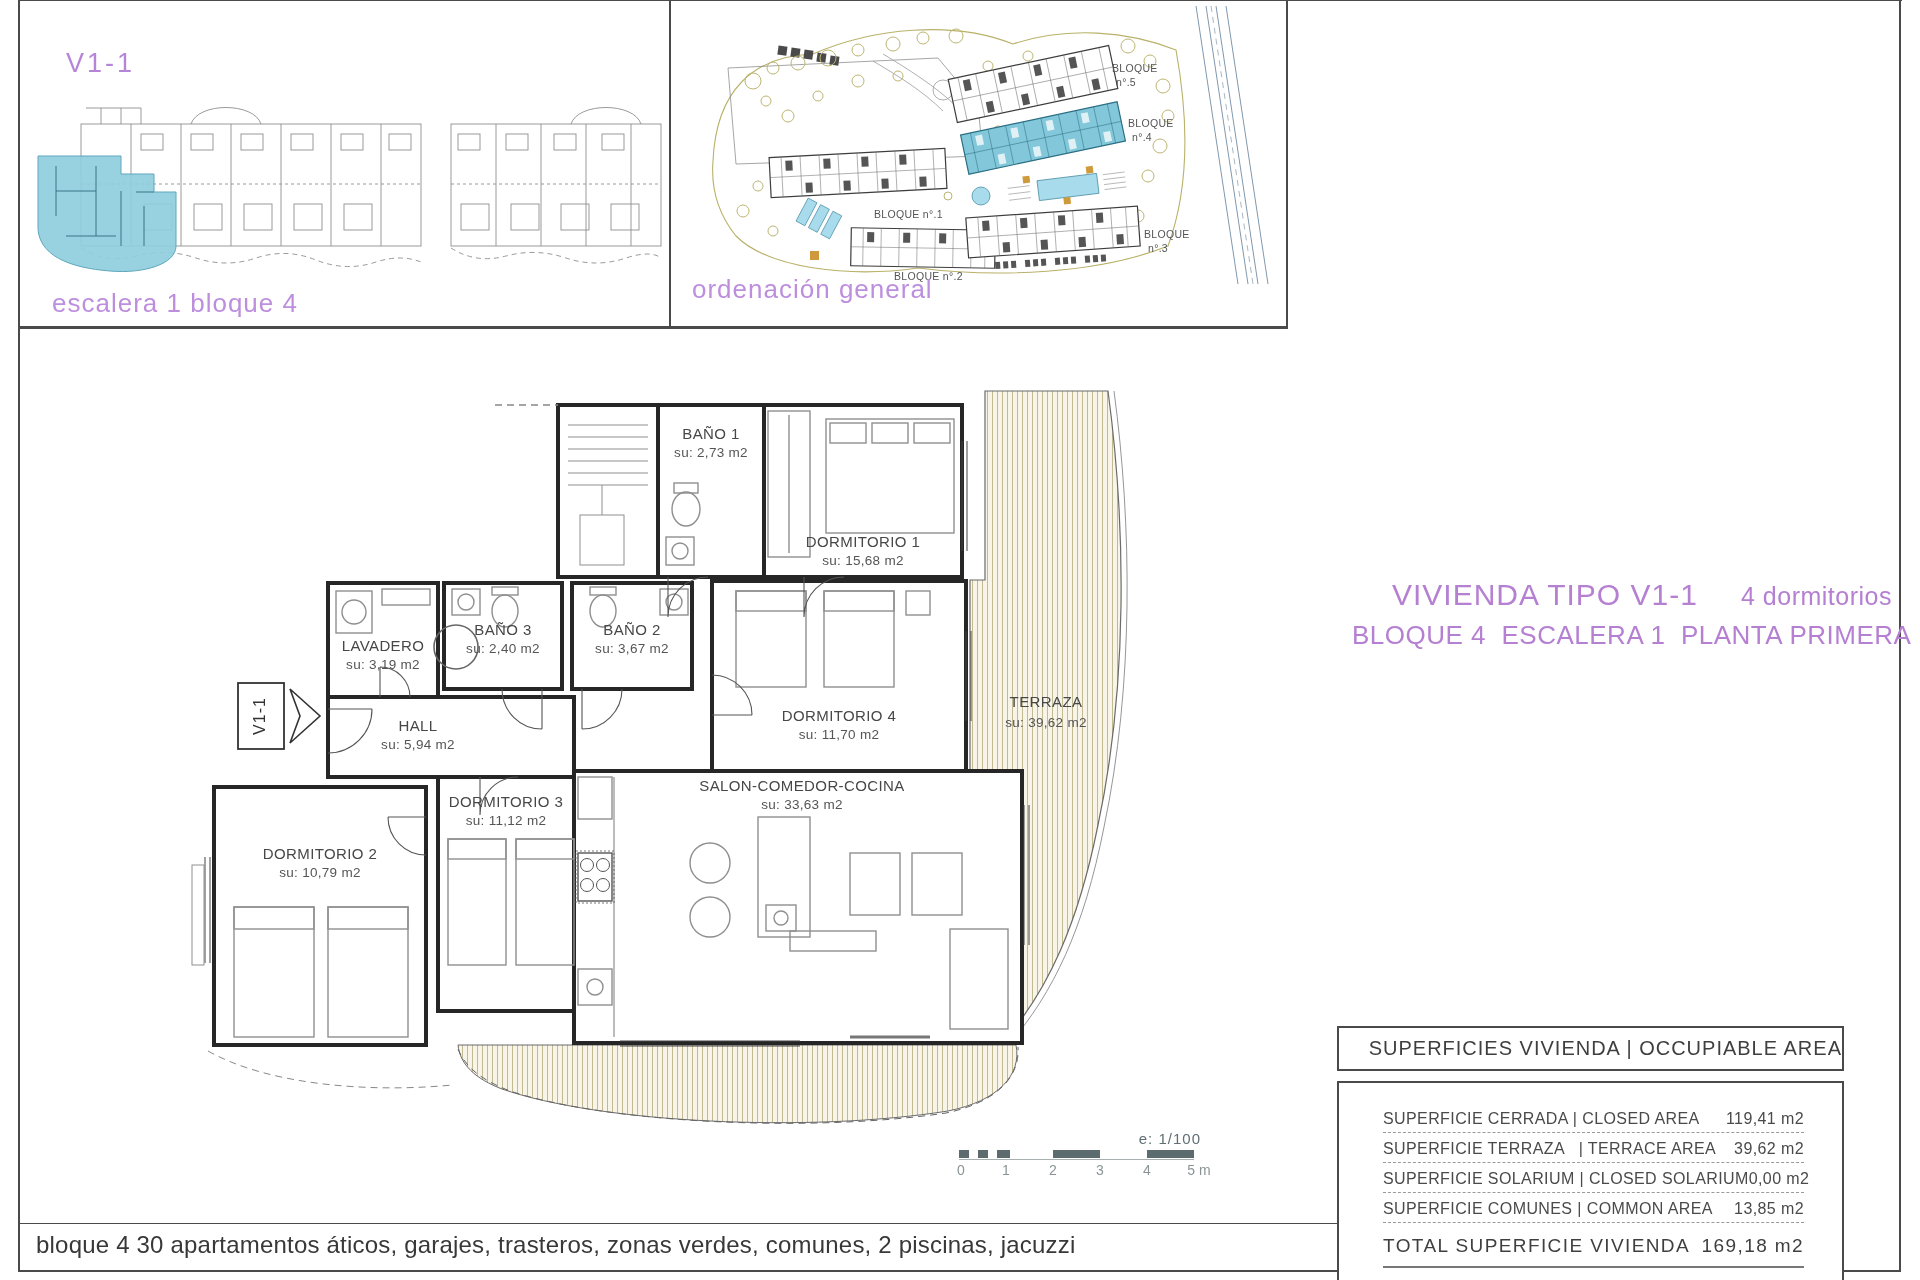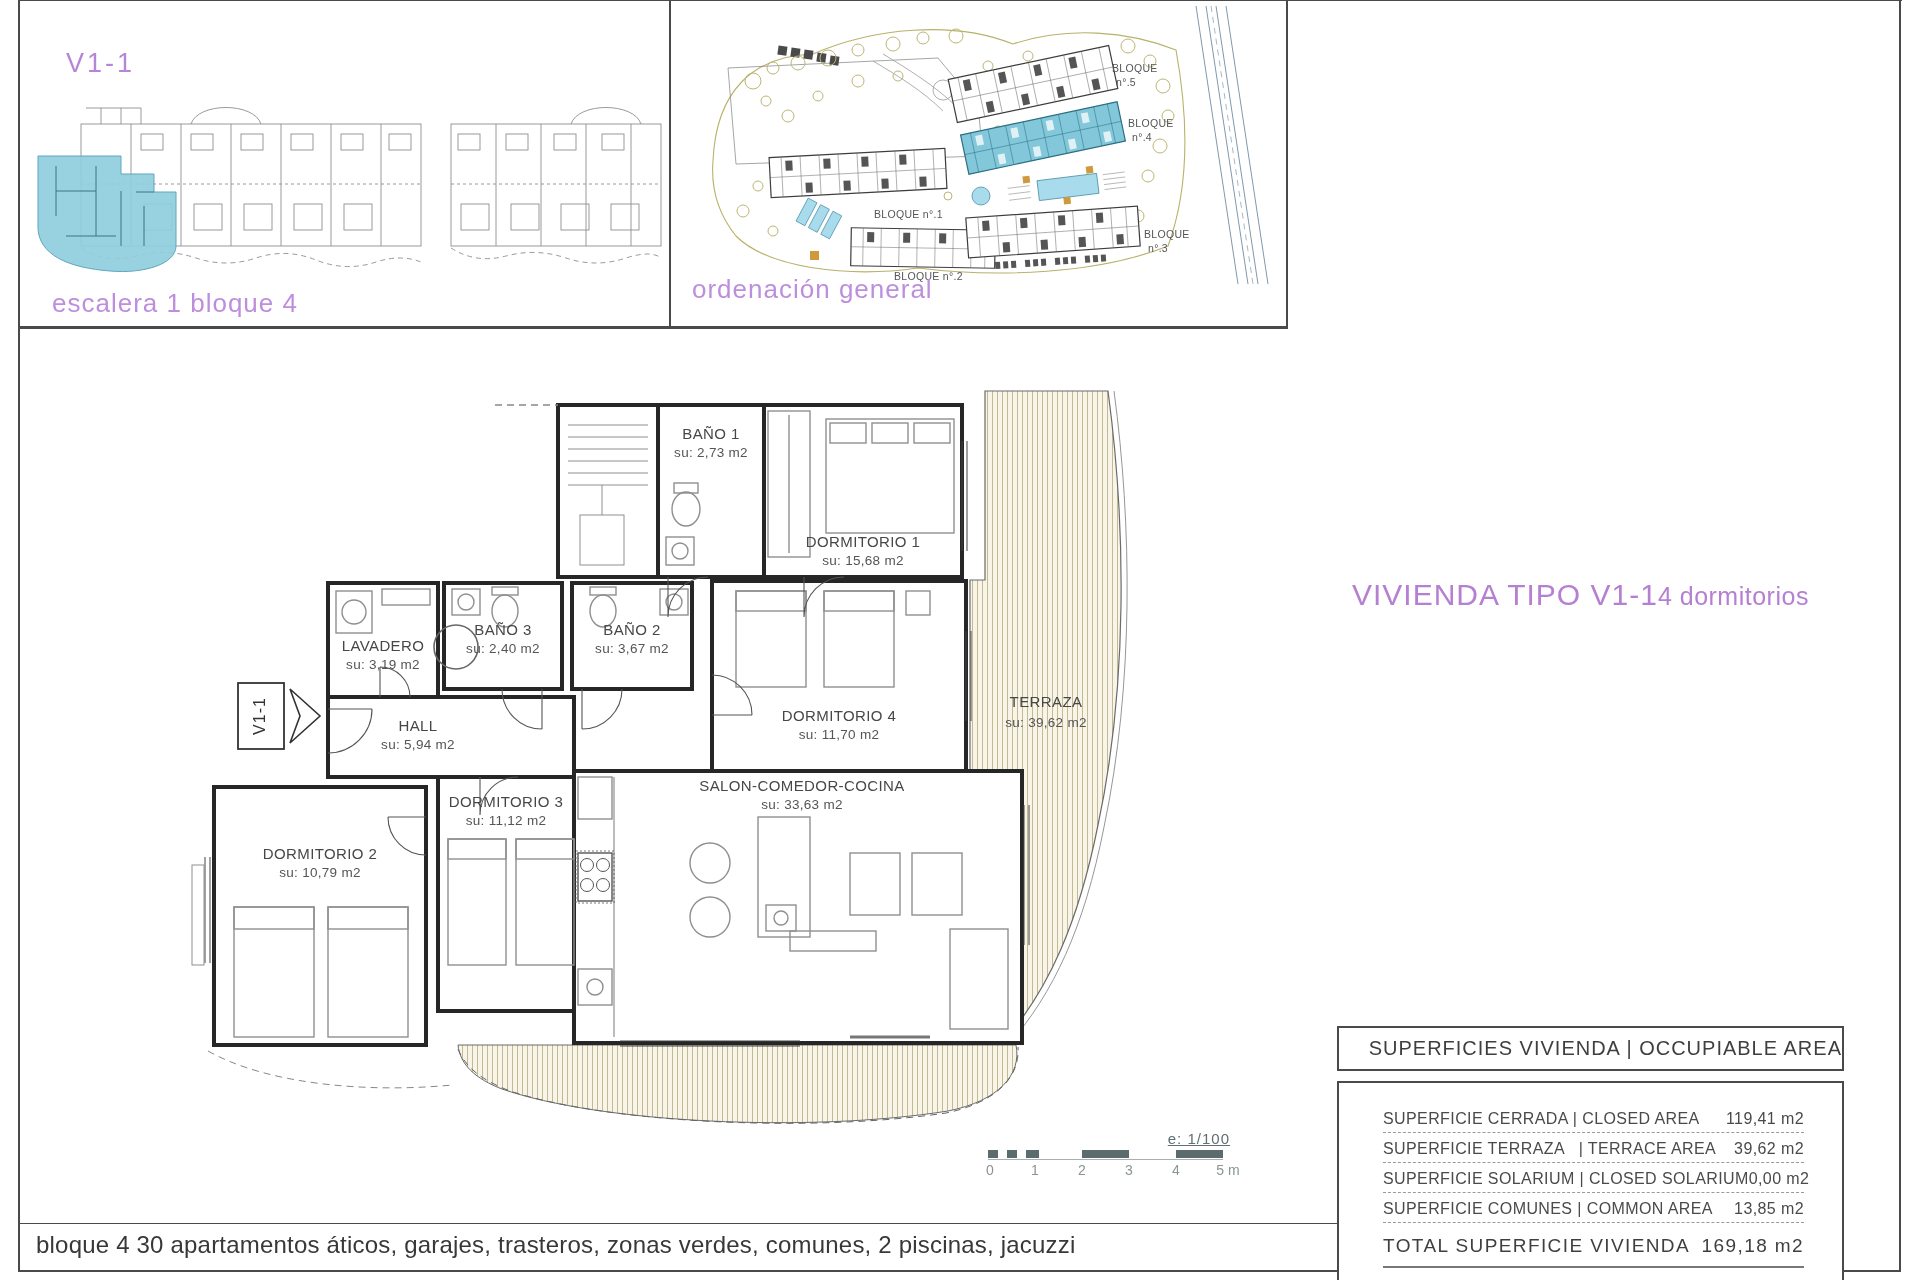--- a/index.html
+++ b/index.html
@@ -8,37 +8,37 @@
     font-family:"Liberation Sans", sans-serif;overflow:hidden;color:#3f3f3f;
   }
   .hline,.vline{position:absolute;background:#4a4a4a;}
   
   .unit-code{position:absolute;left:66px;top:48px;font-size:27px;letter-spacing:3px;color:#b685d8;}
   .panel-caption{position:absolute;font-size:26px;letter-spacing:1px;color:#bd8ede;}
   .cap-left{left:52px;top:288px;}
   .cap-mid{left:692px;top:274px;}
   
   .title-block{position:absolute;left:1352px;top:578px;width:540px;color:#b57fd2;}
-  .t-line1{display:flex;justify-content:flex-start;align-items:baseline;}
+  .t-line1{display:flex;justify-content:space-between;align-items:baseline;margin-left:40px;}
   .t-big{font-size:30px;letter-spacing:1px;white-space:pre;}
   .t-small{font-size:25px;letter-spacing:0.5px;white-space:pre;}
   .t-line2{font-size:26px;letter-spacing:0.5px;margin-top:8px;white-space:pre;}
   
   .area-table{position:absolute;left:1337px;top:1026px;width:507px;}
   .tbl-header{border:2px solid #4a4a4a;height:41px;line-height:41px;text-align:right;
     font-size:20px;letter-spacing:1px;color:#3f3f3f;white-space:pre;}
   .tbl-body{border:2px solid #4a4a4a;margin-top:10px;padding:20px 38px 16px 44px;background:#fff;}
   .tbl-row{display:flex;justify-content:space-between;align-items:flex-start;
     font-size:16px;letter-spacing:0.4px;color:#4a4a4a;
     padding:7px 0 4px 0;border-bottom:1px dashed #9a9a9a;white-space:pre;}
   .tbl-total{display:flex;justify-content:space-between;align-items:baseline;
     font-size:19px;letter-spacing:1.4px;color:#3f3f3f;margin-top:12px;
     padding-bottom:9px;border-bottom:2px solid #777;white-space:pre;}
   
-  .scalebar{position:absolute;left:988px;top:1130px;width:250px;color:#5f6f73;text-decoration:underline;}
+  .scalebar{position:absolute;left:959px;top:1130px;width:250px;color:#5f6f73;}
   .sb-ratio{text-align:right;padding-right:8px;font-size:15px;letter-spacing:1px;}
   .sb-bar{position:relative;height:9px;width:235px;margin-top:3px;border-bottom:1px solid #a7b0b1;}
   .sb-seg{position:absolute;top:0;height:8px;background:#5c6b6e;}
   .sb-ticks{position:relative;height:20px;width:250px;font-size:14px;color:#8a9496;}
   .sb-ticks span{position:absolute;top:2px;transform:translateX(-50%);white-space:pre;}
   
   .bottom-caption{position:absolute;left:36px;top:1231px;font-size:24px;color:#383838;letter-spacing:0.2px;}
   svg{position:absolute;}
   svg text{font-family:"Liberation Sans", sans-serif;}
   .room-name{font-size:15px;fill:#474747;letter-spacing:0.4px;}
@@ -454,20 +454,21 @@
       <text class="room-name" x="170" y="474">DORMITORIO 2</text>
       <text class="room-area" x="170" y="492">su: 10,79 m2</text>
     </g>
   </svg>
 
   <div class="title-block">
     <div class="t-line1">
       <span class="t-big">VIVIENDA TIPO V1-1</span>
       <span class="t-small">4 dormitorios</span>
     </div>
+    <div class="t-line2">BLOQUE 4  ESCALERA 1  PLANTA PRIMERA</div>
   </div>
 
   <div class="scalebar">
     <div class="sb-ratio">e: 1/100</div>
     <div class="sb-bar">
       <div class="sb-seg" style="left:0;width:10px;"></div>
       <div class="sb-seg" style="left:19px;width:10px;"></div>
       <div class="sb-seg" style="left:38px;width:13px;"></div>
       <div class="sb-seg" style="left:94px;width:47px;"></div>
       <div class="sb-seg" style="left:188px;width:47px;"></div>

